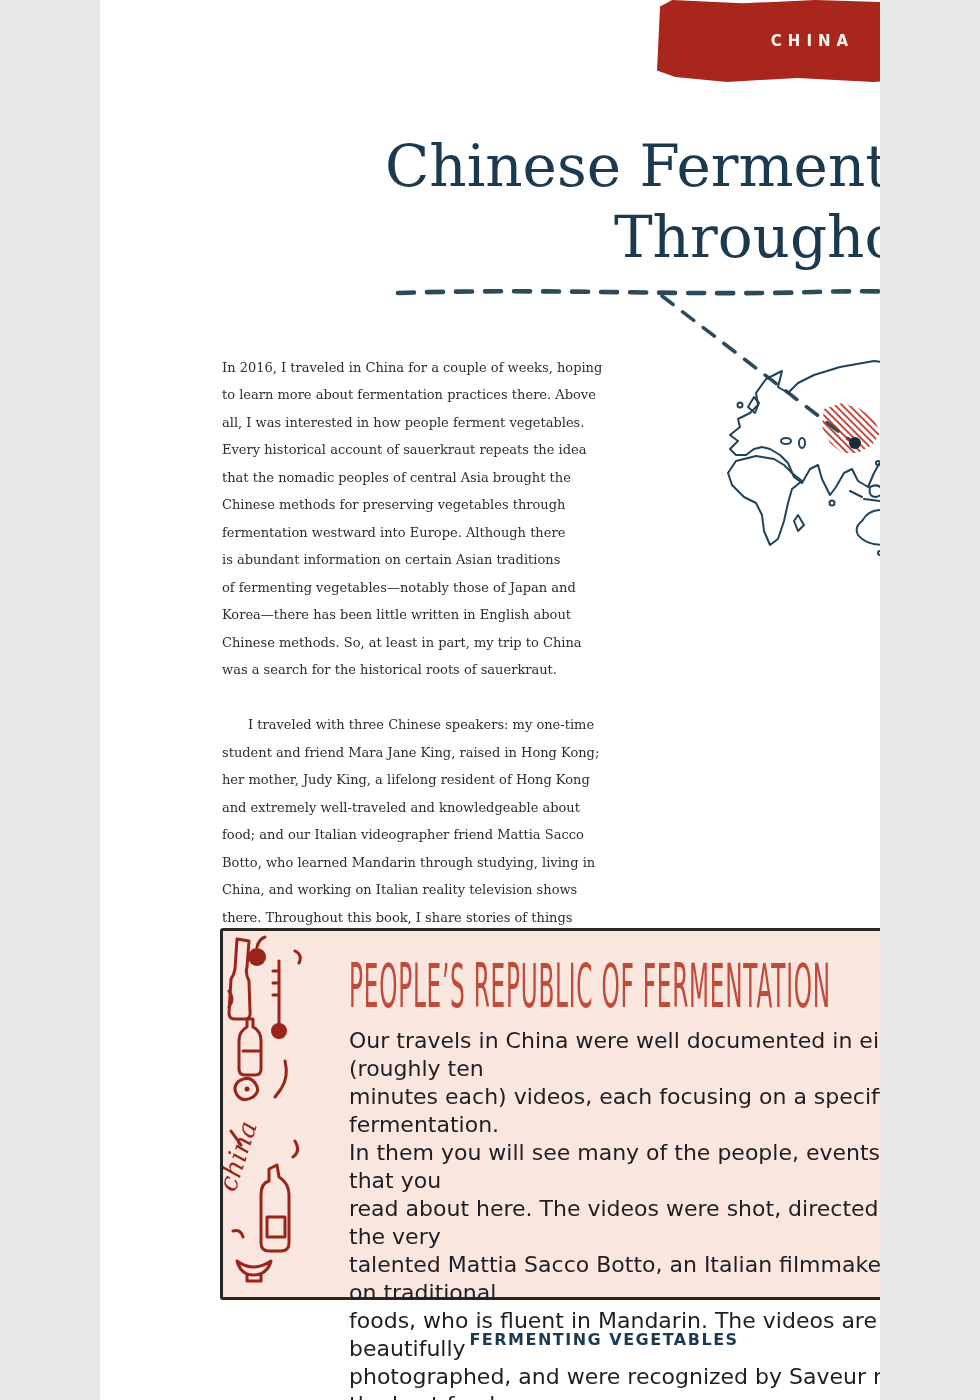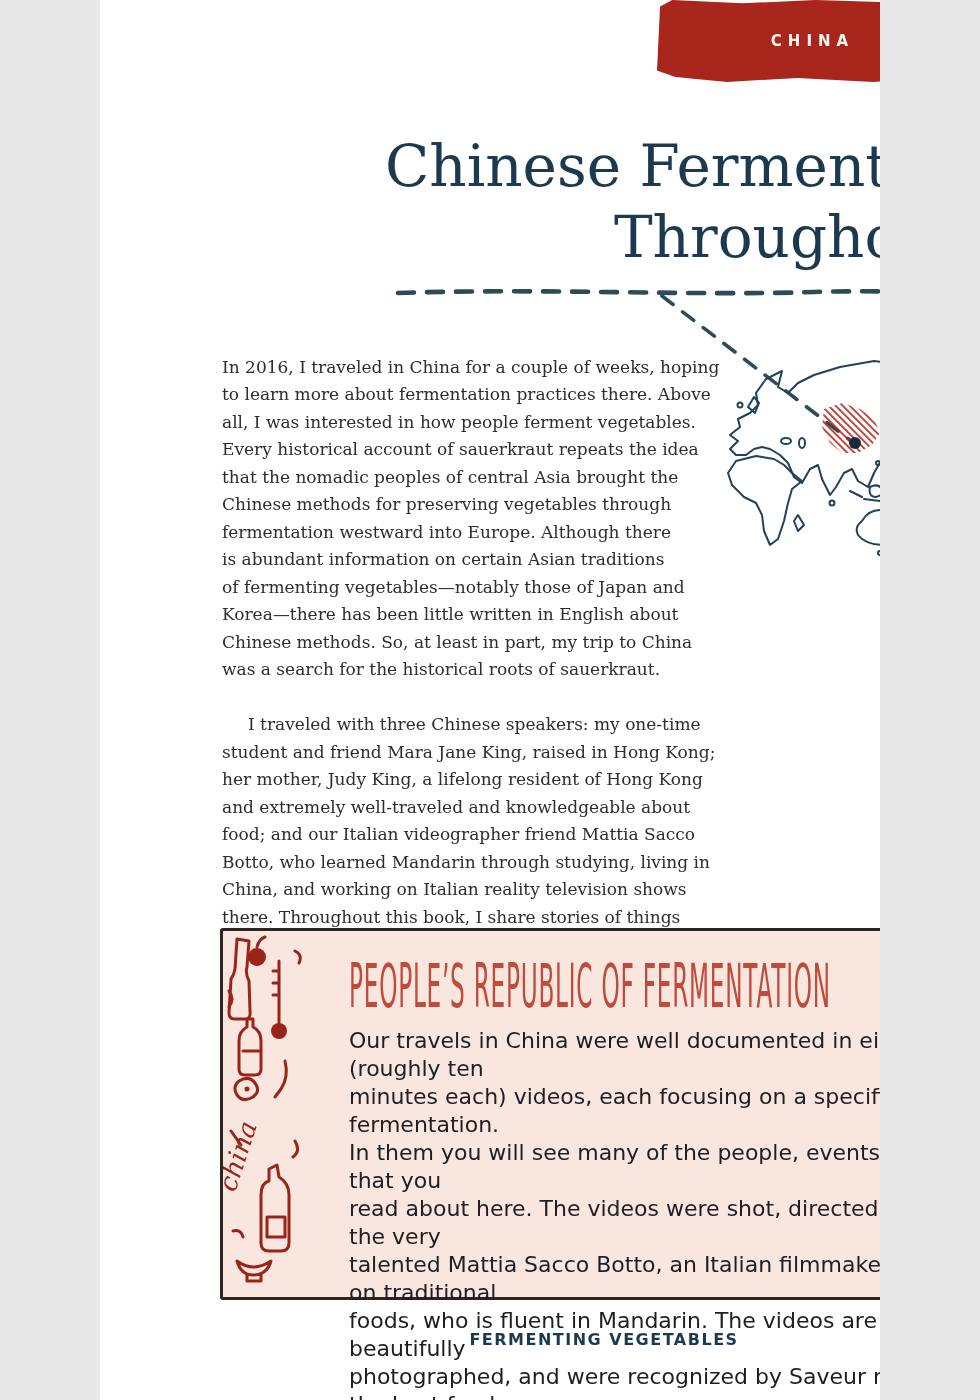--- a/index.html
+++ b/index.html
@@ -29,21 +29,21 @@
     position:absolute; left:240px; top:131px; width:620px;
     text-align:right; color:var(--title_navy);
     font-size:58px; line-height:71px; font-weight:normal;
   }
   .chapter-title span{display:block;}
   .divider-svg{position:absolute; left:294px; top:285px;}
   .connector-svg{position:absolute; left:550px; top:287px;}
   .map-svg{position:absolute; left:622px; top:343px;}
   .body-text{
     position:absolute; left:122px; top:326px; width:514px;
-    font-size:17px; line-height:27.5px; color:var(--body_text);
+    font-size:13px; line-height:27.5px; color:var(--body_text);
     white-space:pre-line;
   }
   .body-text .para2{text-indent:26px; margin:0;}
   .body-text p{margin:0;}
   .sidebar-box{
     position:absolute; left:120px; top:928px; width:853px; height:372px;
     background:var(--box_bg); border:3px solid var(--box_border);
     border-radius:3px; box-sizing:border-box;
   }
   .doodle-svg{position:absolute; left:0px; top:0px;}

